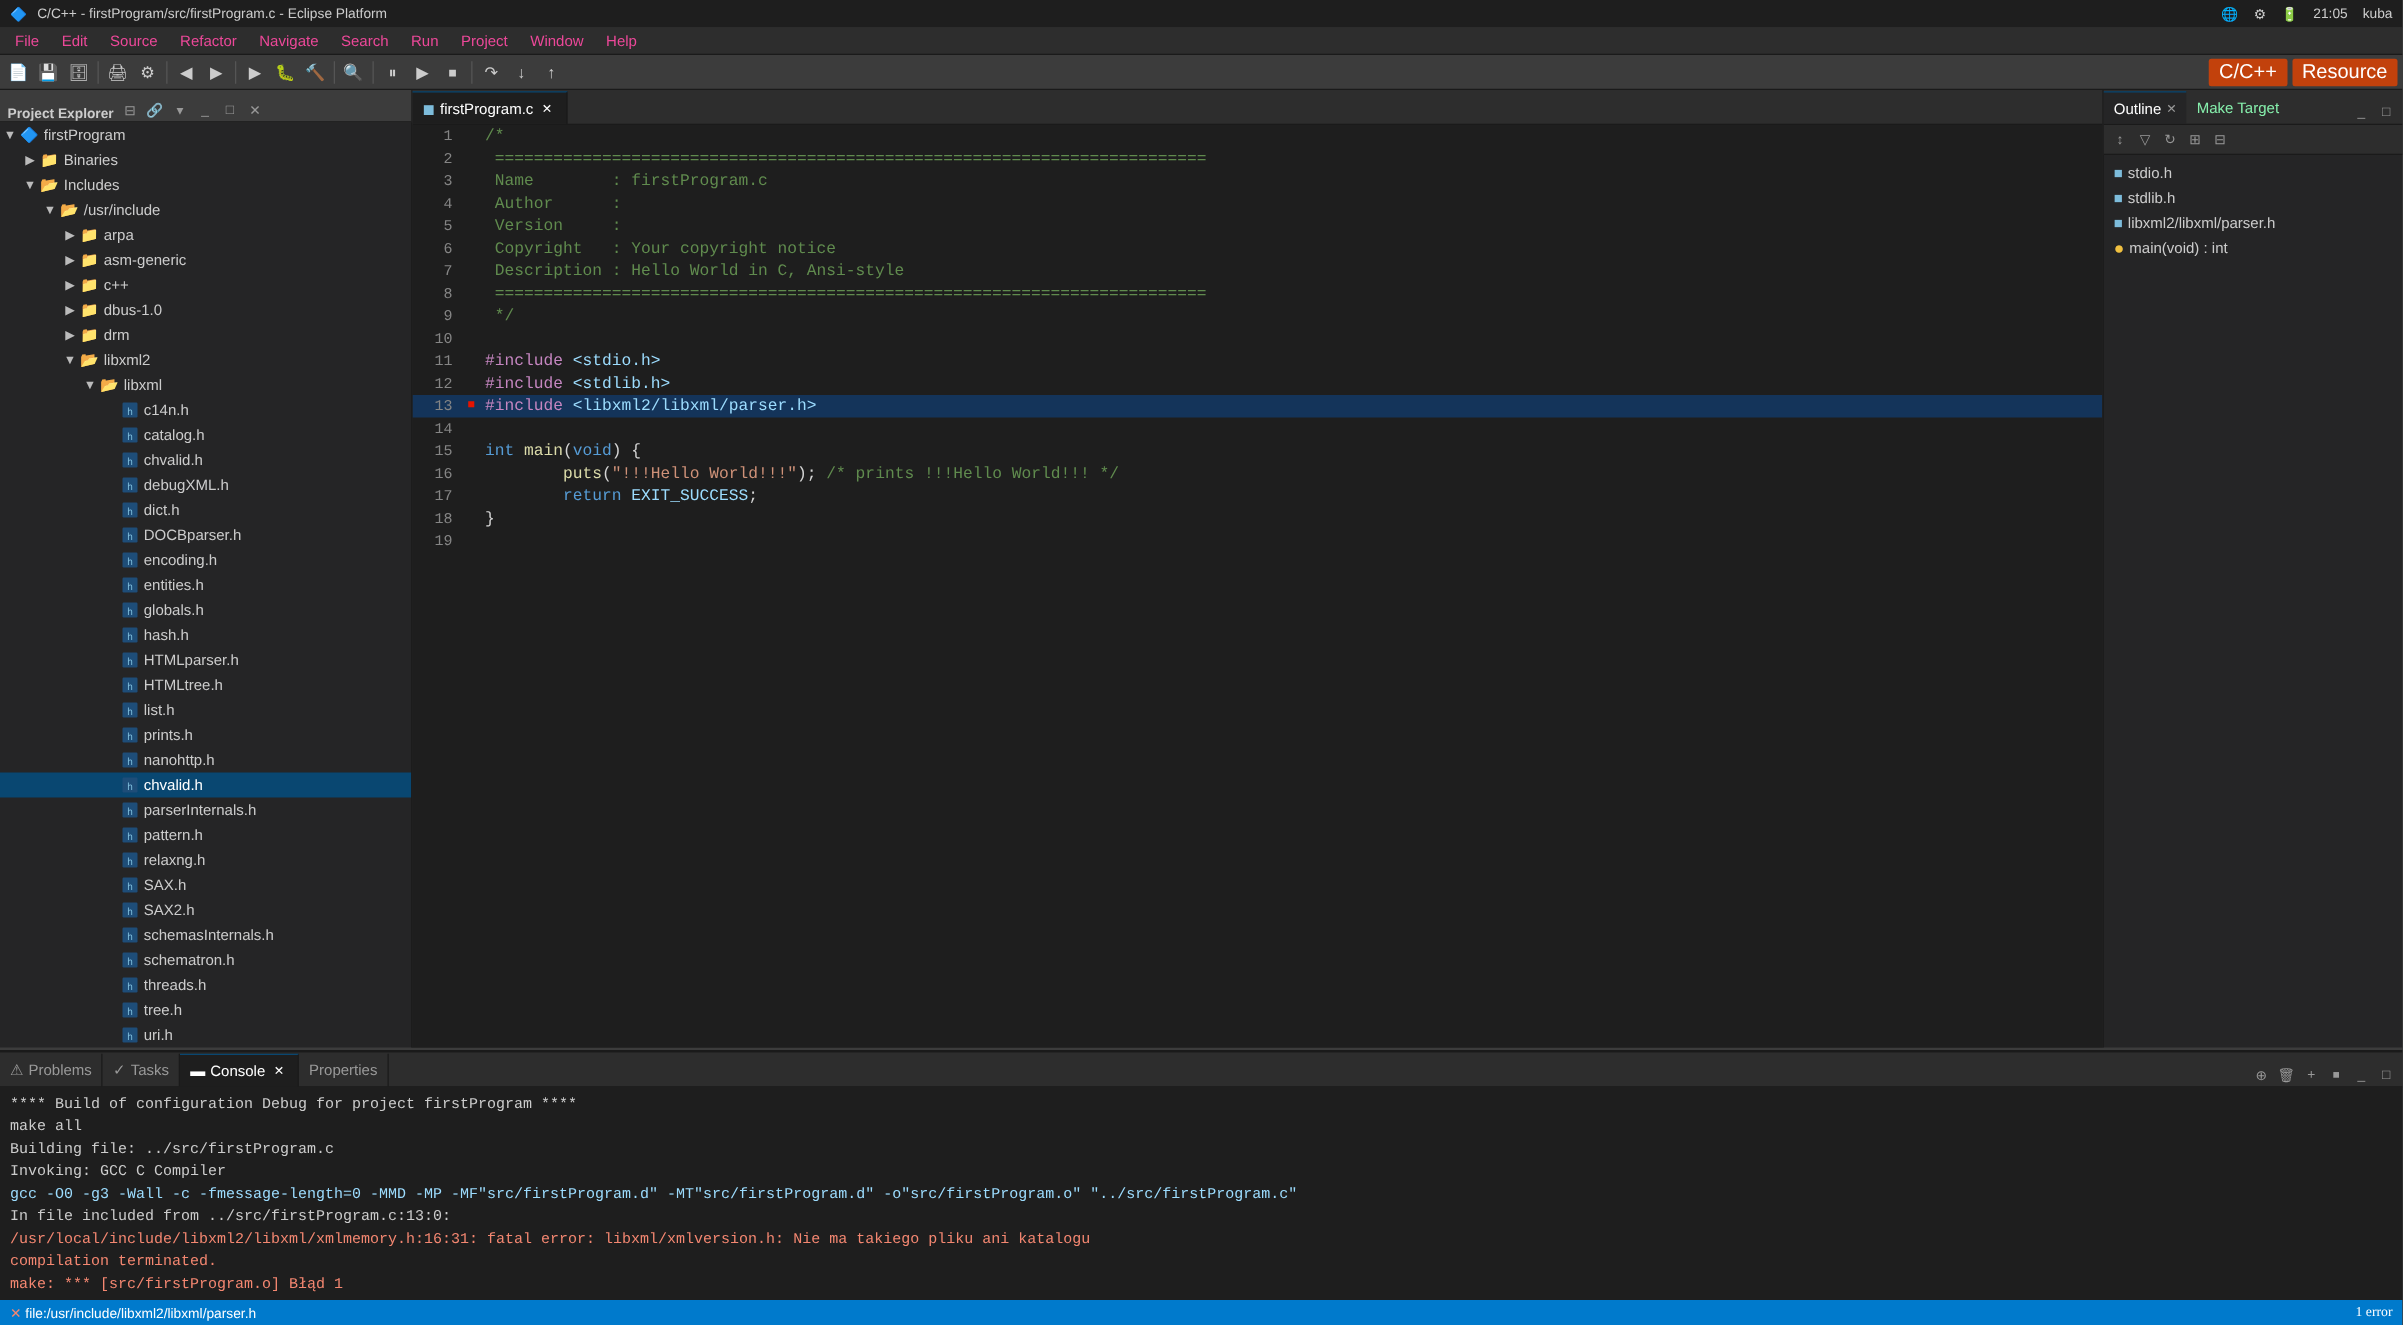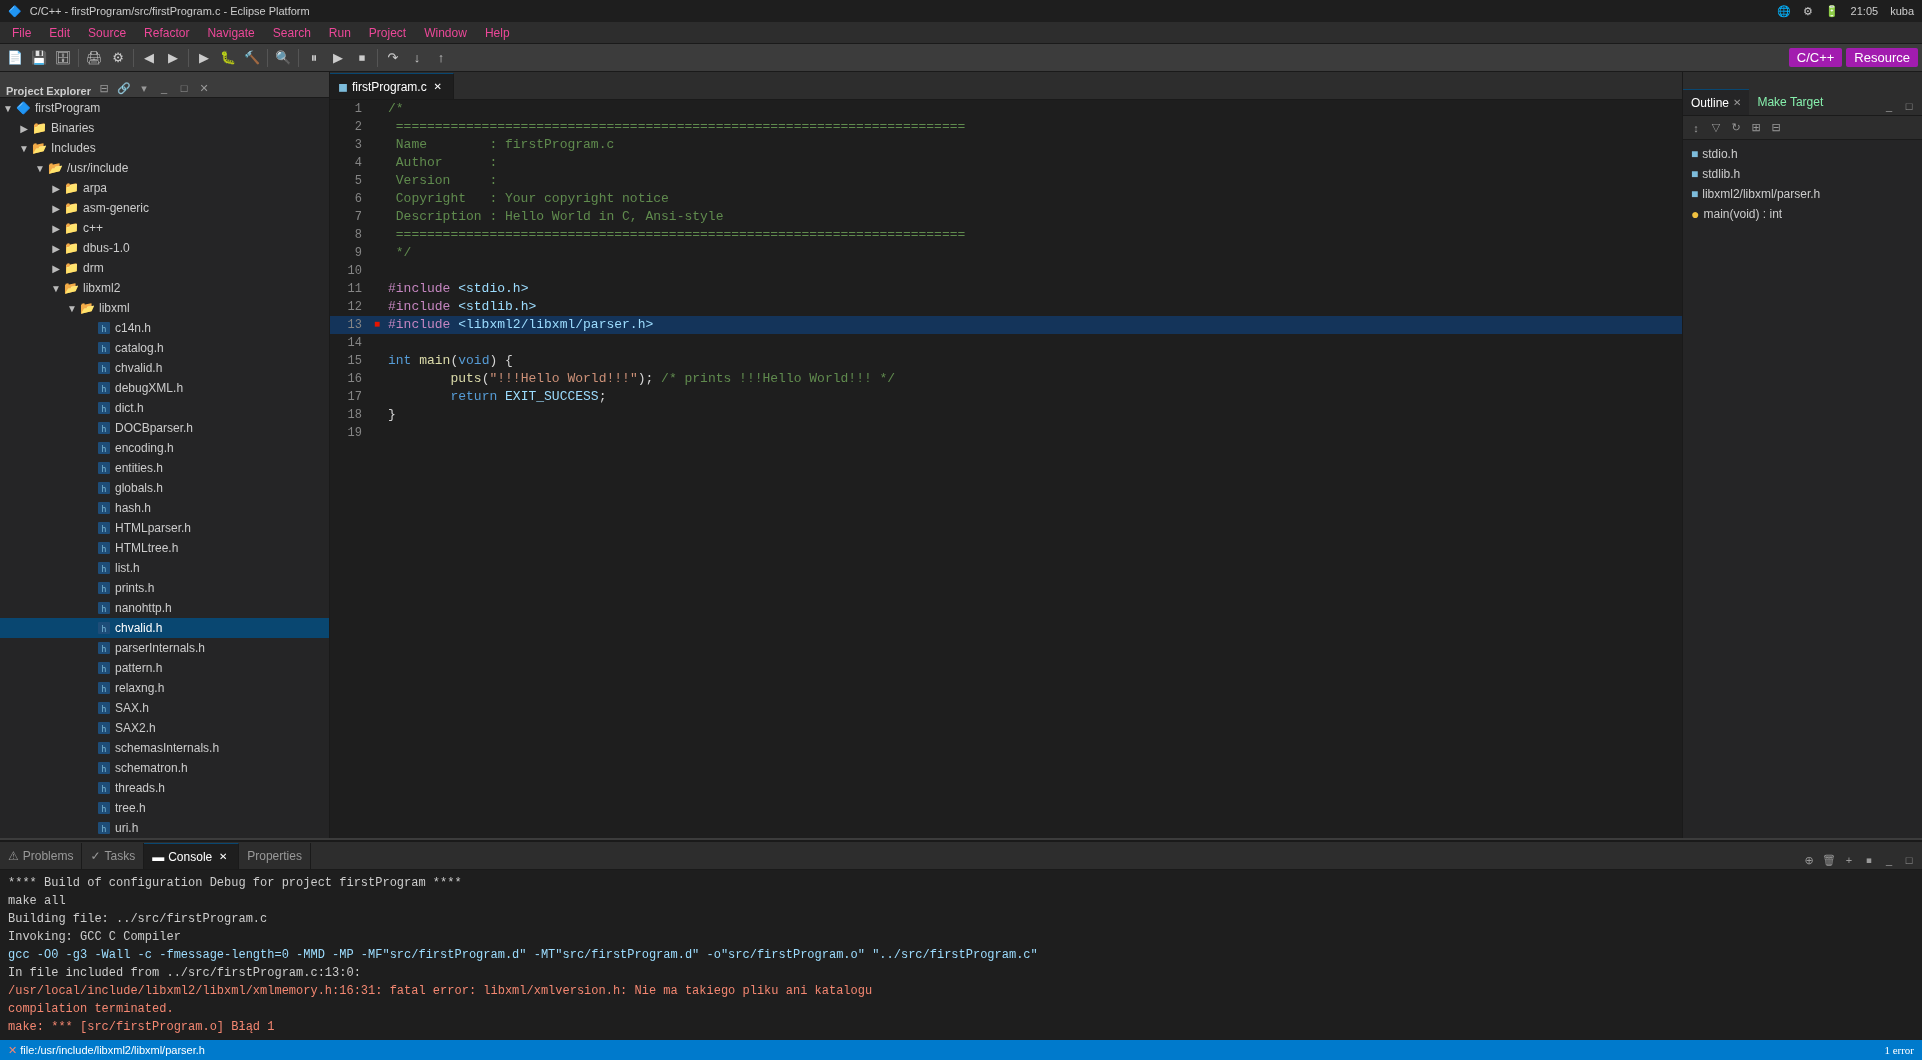--- a/index.html
+++ b/index.html
@@ -72,24 +72,24 @@
       background: #555;
       margin: 0 2px;
     }
     .toolbar-right {
       margin-left: auto;
       display: flex;
       align-items: center;
       gap: 4px;
     }
     .toolbar-badge {
-      background: #a21caf;
+      background: #c2410c;
       color: #fff;
       padding: 2px 8px;
-      font-size: 13px;
+      font-size: 16px;
       border-radius: 2px;
     }
 
     
     .left-panel {
       width: 330px;
       background: #252526;
       border-right: 1px solid #1a1a1a;
       display: flex;
       flex-direction: column;
@@ -256,21 +256,21 @@
     
     .right-panel {
       width: 240px;
       background: #252526;
       border-left: 1px solid #1a1a1a;
       display: flex;
       flex-direction: column;
       flex-shrink: 0;
     }
     .right-panel-tabs {
-      height: 44px;
+      height: 28px;
       background: #2d2d2d;
       display: flex;
       align-items: flex-end;
       border-bottom: 1px solid #1a1a1a;
     }
     .right-tab {
       height: 26px;
       display: flex;
       align-items: center;
       padding: 0 8px;

